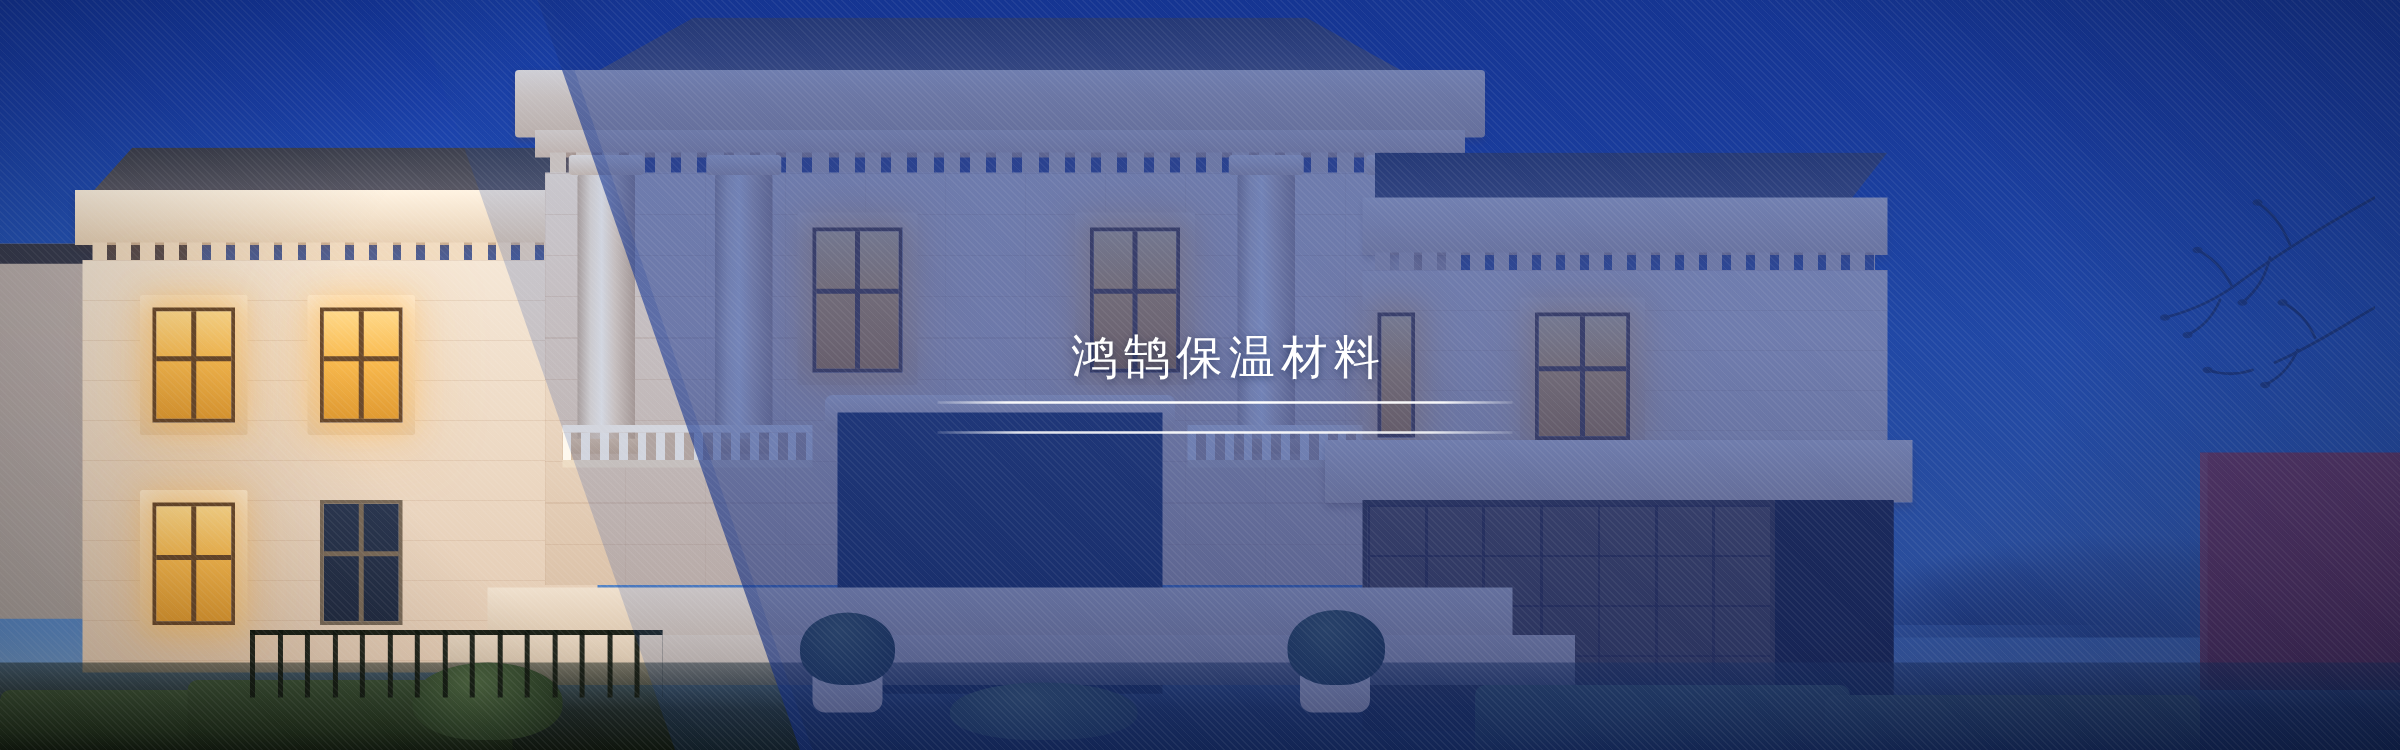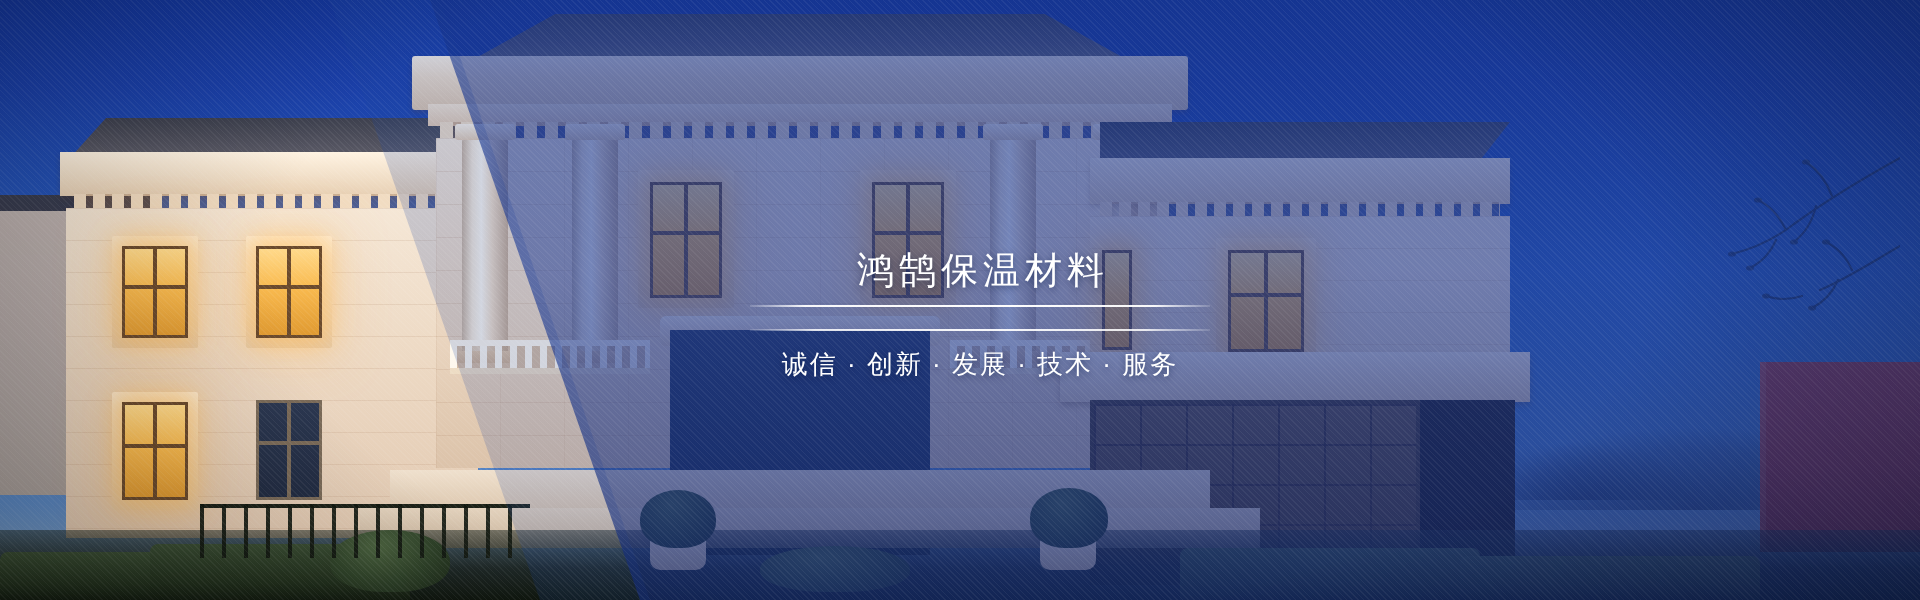--- a/index.html
+++ b/index.html
@@ -469,17 +469,16 @@
   <div class="wedge"></div>
   <div class="wedge-edge"></div>
   <div class="hatch"></div>
   <div class="vignette"></div>
 
   <div class="copy">
     <div class="copy-inner">
       <div class="brand">鸿鹄保温材料</div>
       <div class="rule-top"></div>
       <div class="rule-bot"></div>
-      <div class="tagline">诚信 · 创新 · 发展 · 技术 · 服务</div>
     </div>
   </div>
 
 </div>
 
 </body></html>

